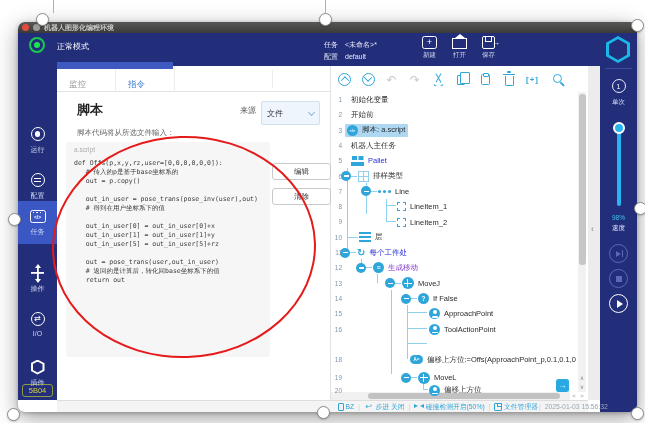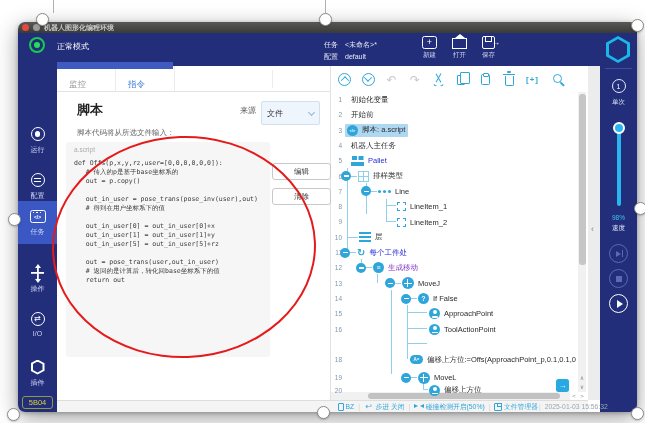--- a/index.html
+++ b/index.html
@@ -29,21 +29,21 @@
 .i-open-file-icon::before{content:"";position:absolute;left:1.5px;top:-5px;border-left:5px solid transparent;border-right:5px solid transparent;border-bottom:4.5px solid #fff}
 .i-save-file-icon{width:13px;height:13px;border:1.3px solid #fff;border-radius:2px;position:relative}
 .i-save-file-icon::before{content:"→";color:#fff;font-size:8px;position:absolute;right:-6px;top:1px}
 .i-save-file-icon::after{content:"";position:absolute;left:2px;top:0;width:5px;height:3.5px;border:1px solid #fff;border-top:none}
 #logo{position:absolute;left:588px;top:3px;width:24px;height:27px}
 .i-logo-icon{position:absolute;inset:0}
 .i-logo-icon::before{content:"";position:absolute;inset:0;background:#1ab8e8;clip-path:polygon(50% 0,100% 25%,100% 75%,50% 100%,0 75%,0 25%)}
 .i-logo-icon::after{content:"";position:absolute;inset:3px;background:#232e7a;clip-path:polygon(50% 0,100% 25%,100% 75%,50% 100%,0 75%,0 25%)}
 #tab-strip{position:absolute;left:39px;top:40px;width:116px;height:7px;background:#3f5bc1;z-index:3}
 
-#sidebar{position:absolute;left:0;top:44px;width:39px;bottom:0;background:#232e7a}
+#sidebar{position:absolute;left:0;top:44px;width:39px;bottom:12px;background:#232e7a}
 .sb-item{position:absolute;left:0;width:39px;display:flex;flex-direction:column;align-items:center;gap:3px;cursor:pointer}
 .sb-item.active{background:#3a57c4;padding:7px 0}
 .sb-ico{height:16px;display:flex;align-items:center;justify-content:center}
 .sb-label{font-size:7px;color:#cdd6f5}
 .i-run-icon{width:14px;height:14px;border:1.6px solid #fff;border-radius:50%;position:relative}
 .i-run-icon::after{content:"";position:absolute;inset:3.2px;background:#fff;border-radius:50%}
 .i-config-icon{width:14px;height:14px;border:1.6px solid #fff;border-radius:50%;position:relative}
 .i-config-icon::after{content:"";position:absolute;left:2.6px;top:3.6px;width:6.5px;height:5.5px;background:repeating-linear-gradient(#fff 0 1.2px,transparent 1.2px 3px)}
 .i-task-icon{width:16px;height:13px;border:1.4px solid #fff;border-radius:2.5px;display:flex;align-items:center;justify-content:center;font-size:5px;font-weight:bold;color:#fff;position:relative}
 .i-task-icon::before{content:"</>";margin-top:1px}

